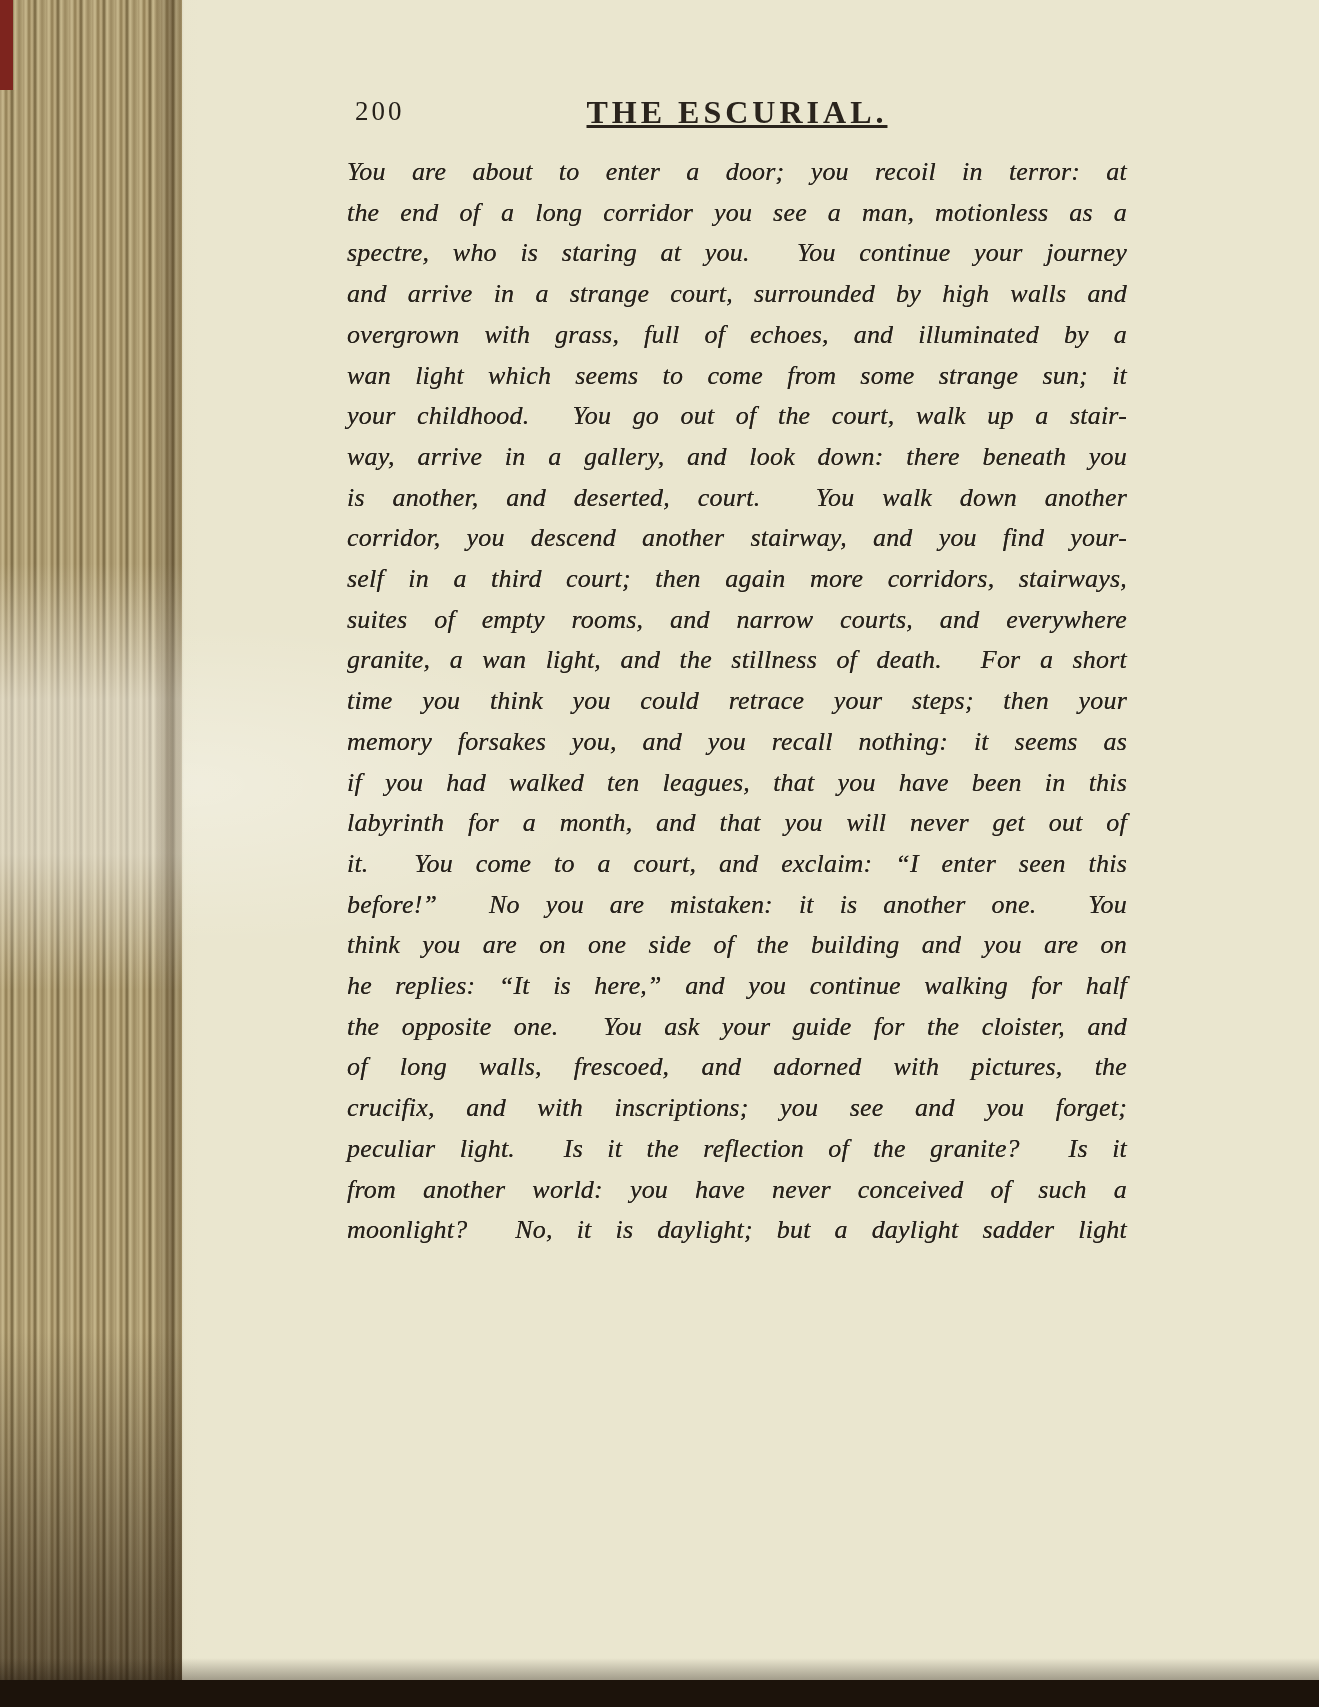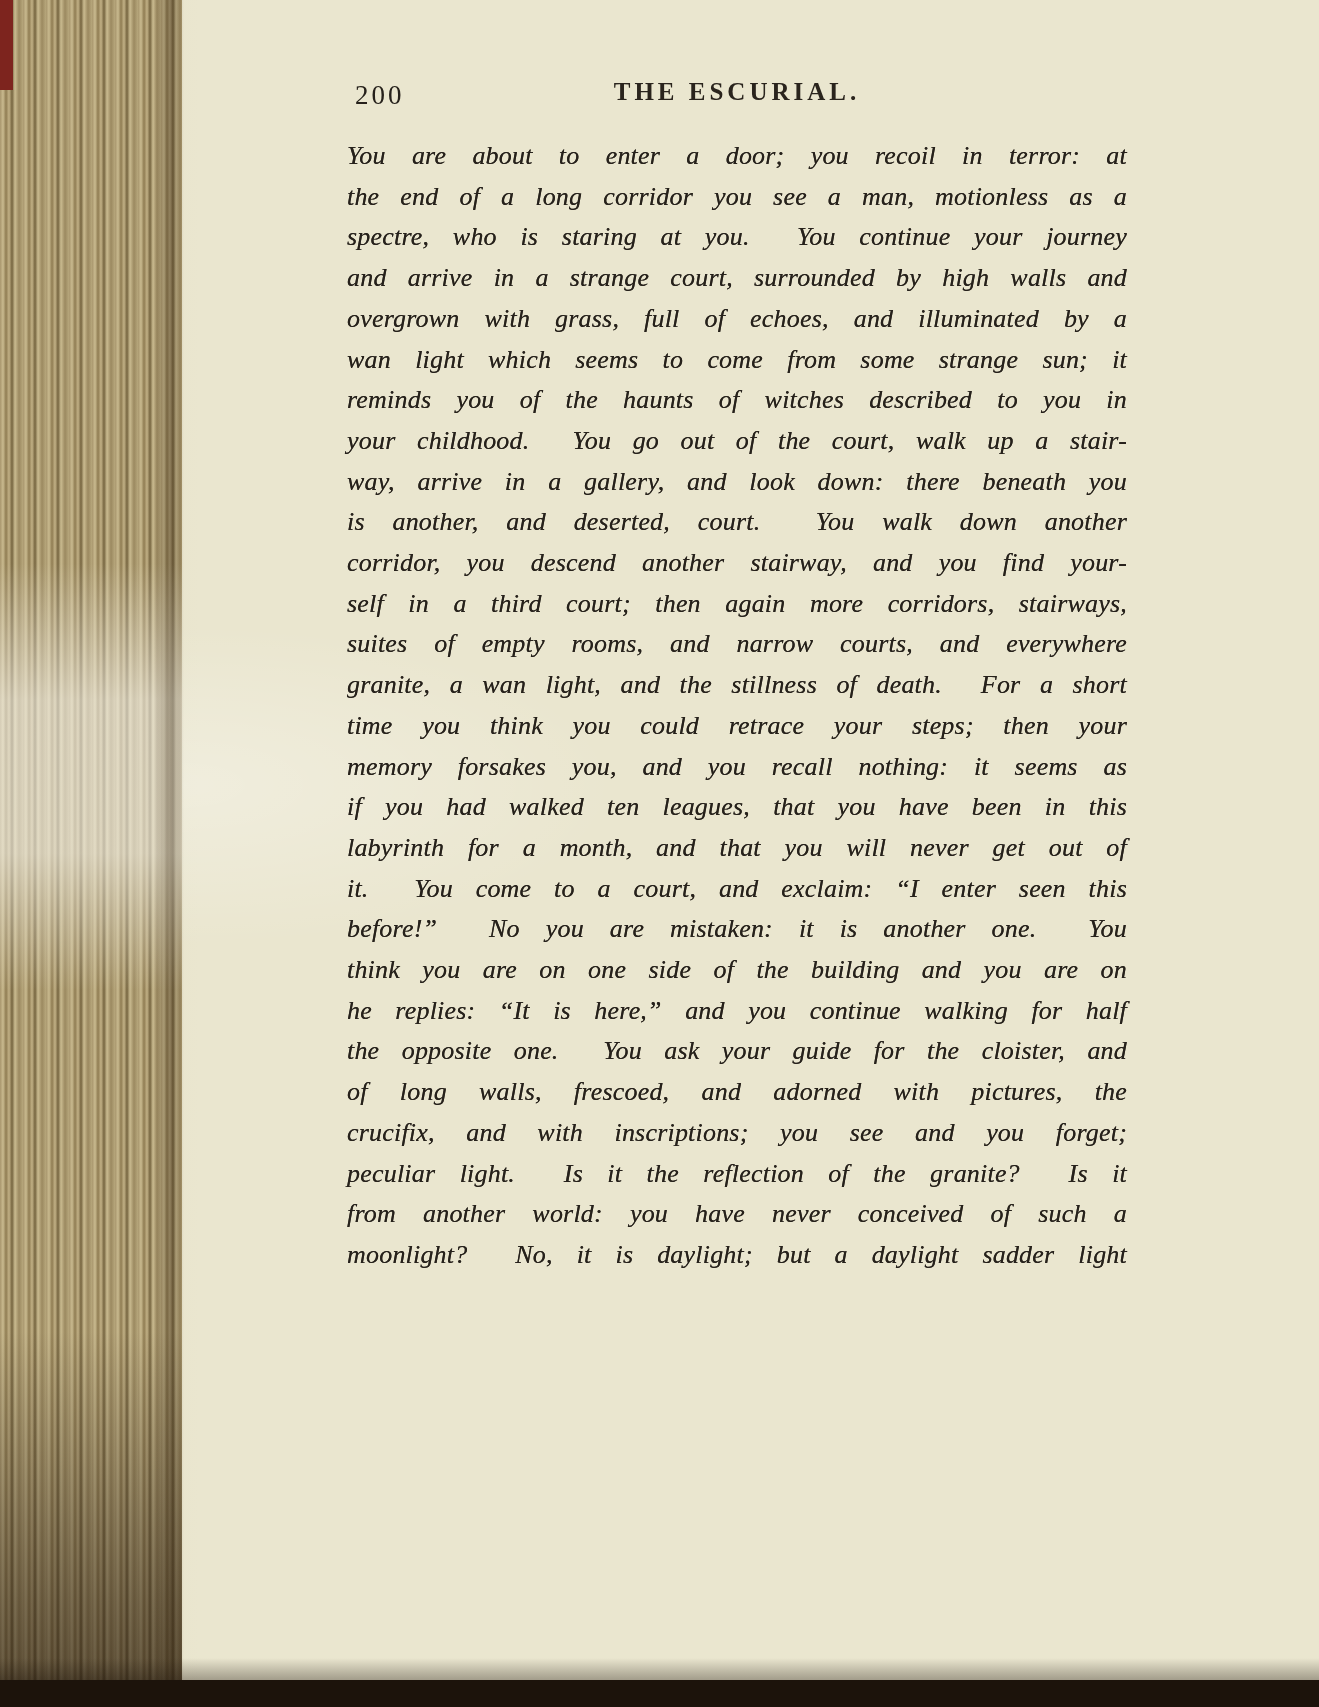--- a/index.html
+++ b/index.html
@@ -36,36 +36,37 @@
   .bottom-strip{
     position:absolute;left:0;bottom:0;width:100%;height:27px;
     background:#1c130b;
   }
   .bottom-fade{
     position:absolute;left:0;bottom:27px;width:100%;height:22px;
     background:linear-gradient(180deg, rgba(28,19,11,0) 0%, rgba(28,19,11,0.35) 100%);
   }
   
   .page{
-    position:absolute;left:182px;top:0;width:1137px;height:1680px;
+    position:absolute;left:182px;top:16px;width:1137px;height:1680px;
     color:#26211b;
   }
   .header{
     position:relative;
     margin:78px 0 0 165px;
     width:780px;height:34px;
   }
   .pagenum{
     position:absolute;left:8px;top:2px;
     font-size:27px;letter-spacing:3px;
   }
   .running{
     display:block;text-align:center;
-    font-size:25px;letter-spacing:4px;font-weight:bold;
+    font-size:32px;letter-spacing:4px;font-weight:bold;
     color:#2a241d;
+    text-decoration:underline;
   }
   .body{
     margin:24px 0 0 165px;
     width:780px;
   }
   .line{
     font-size:26px;
     line-height:40.7px;
     white-space:pre-wrap;
     text-align:justify;
@@ -89,21 +90,20 @@
       <span class="pagenum">200</span>
       <span class="running">THE ESCURIAL.</span>
     </div>
     <div class="body">
         <div class="line">You are about to enter a door; you recoil in terror: at</div>
         <div class="line">the end of a long corridor you see a man, motionless as a</div>
         <div class="line">spectre, who is staring at you.  You continue your journey</div>
         <div class="line">and arrive in a strange court, surrounded by high walls and</div>
         <div class="line">overgrown with grass, full of echoes, and illuminated by a</div>
         <div class="line">wan light which seems to come from some strange sun; it</div>
-        <div class="line">reminds you of the haunts of witches described to you in</div>
         <div class="line">your childhood.  You go out of the court, walk up a stair-</div>
         <div class="line">way, arrive in a gallery, and look down: there beneath you</div>
         <div class="line">is another, and deserted, court.  You walk down another</div>
         <div class="line">corridor, you descend another stairway, and you find your-</div>
         <div class="line">self in a third court; then again more corridors, stairways,</div>
         <div class="line">suites of empty rooms, and narrow courts, and everywhere</div>
         <div class="line">granite, a wan light, and the stillness of death.  For a short</div>
         <div class="line">time you think you could retrace your steps; then your</div>
         <div class="line">memory forsakes you, and you recall nothing: it seems as</div>
         <div class="line">if you had walked ten leagues, that you have been in this</div>

